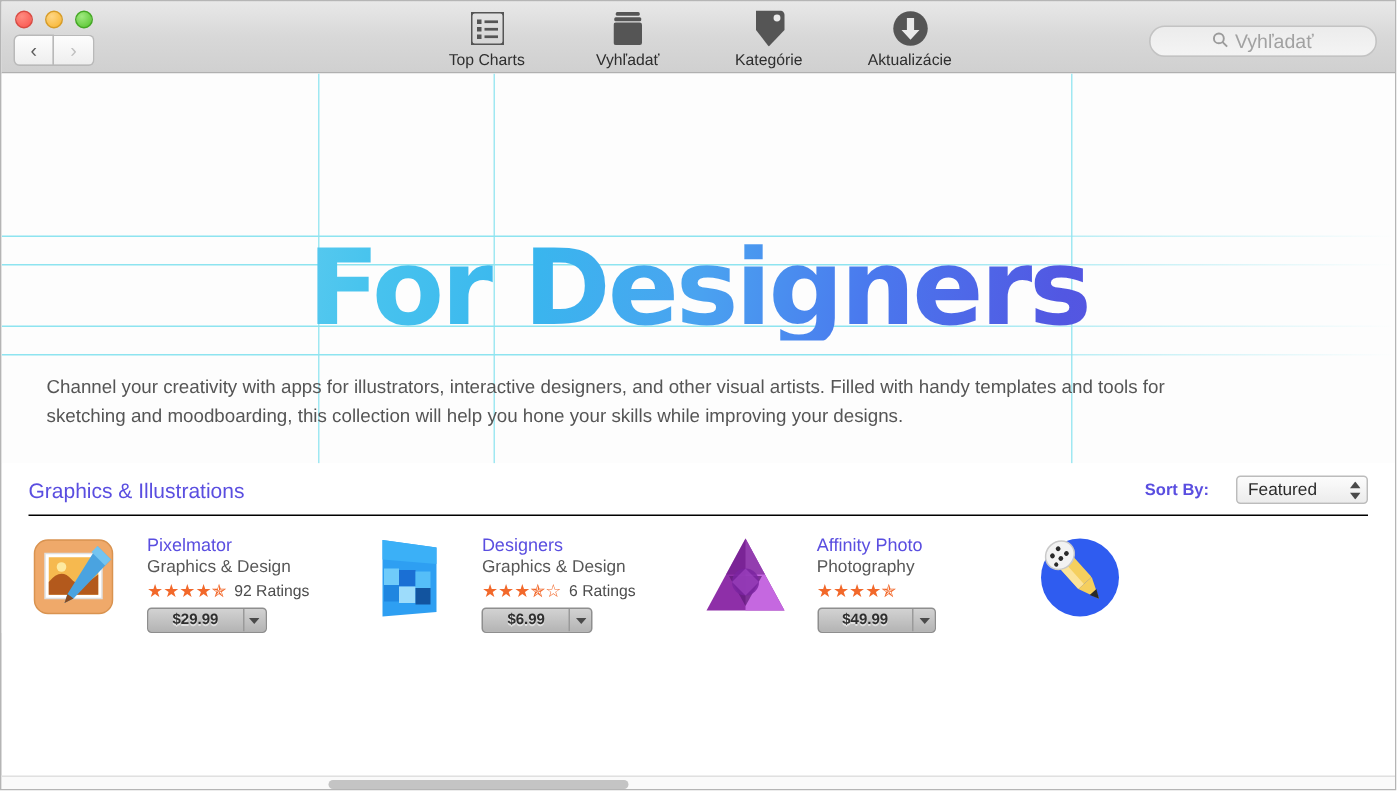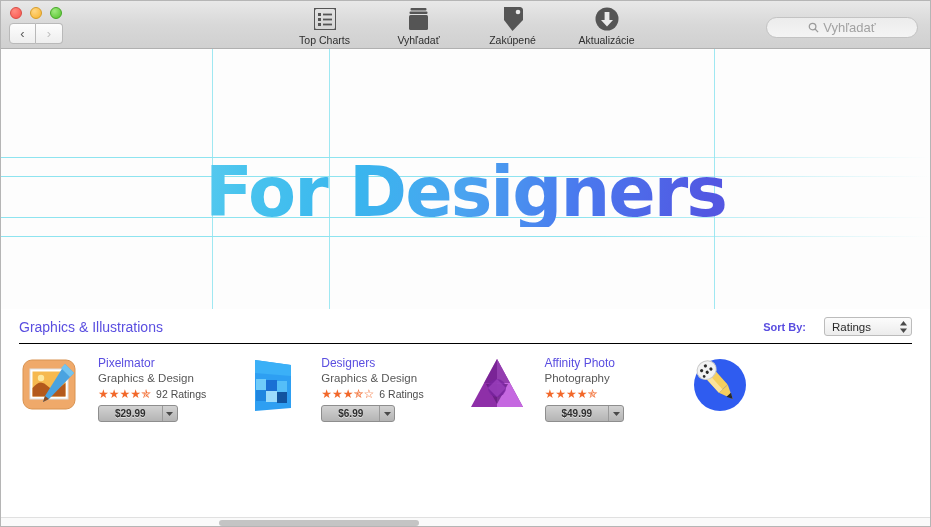--- a/index.html
+++ b/index.html
@@ -232,21 +232,21 @@
         <span class="tblabel">Vyhľadať</span>
       </div>
 
       <div class="tbitem">
         <span class="tbicon">
           <svg width="22" height="24" viewBox="0 0 22 24">
             <path fill="#555" d="M3 0 L19 0 C20.6 0 22 1.4 22 3 L22 13 L11.5 24 L3 13 Z" transform="translate(-1,0)"></path>
             <circle cx="16" cy="5" r="2.3" fill="#eaeaea"></circle>
           </svg>
         </span>
-        <span class="tblabel">Zakúpené</span>
+        <span class="tblabel">Kategórie</span>
       </div>
 
       <div class="tbitem">
         <span class="tbicon">
           <svg width="24" height="24" viewBox="0 0 24 24">
             <circle cx="12" cy="12" r="11.5" fill="#555"></circle>
             <path fill="#eaeaea" d="M9.6 5 h4.8 v8 h3.6 L12 19.5 L6 13 h3.6 z"></path>
           </svg>
         </span>
         <span class="tblabel">Aktualizácie</span>
@@ -268,30 +268,31 @@
   <div class="hero">
     <div class="gridline vline" style="left:211px"></div>
     <div class="gridline vline" style="left:328px"></div>
     <div class="gridline vline" style="left:713px"></div>
     <div class="gridline hline fade" style="top:108px"></div>
     <div class="gridline hline fade" style="top:127px"></div>
     <div class="gridline hline fade" style="top:168px"></div>
     <div class="gridline hline fade" style="top:187px"></div>
 
     <div class="heroTitle">For Designers</div>
+    <div class="heroDesc">Channel your creativity with apps for illustrators, interactive designers, and other visual artists. Filled with handy templates and tools for sketching and moodboarding, this collection will help you hone your skills while improving your designs.</div>
   </div>
 
   <div class="section">
 
     <div class="sectionHead">
       <div class="sectionTitle">Graphics &amp; Illustrations</div>
       <div class="sortWrap">
         <span class="sortLabel">Sort By:</span>
         <div class="popup">
-          <span>Ratings</span>
+          <span>Featured</span>
           <span class="popArrows">
             <svg width="7" height="5" viewBox="0 0 7 5">
                 <polygon points="3.5,0 7,4.5 0,4.5" fill="#4a4a4a"></polygon>
               </svg>
             <svg width="7" height="5" viewBox="0 0 7 5">
                 <polygon points="3.5,5 0,0.5 7,0.5" fill="#4a4a4a"></polygon>
               </svg>
           </span>
         </div>
       </div>

